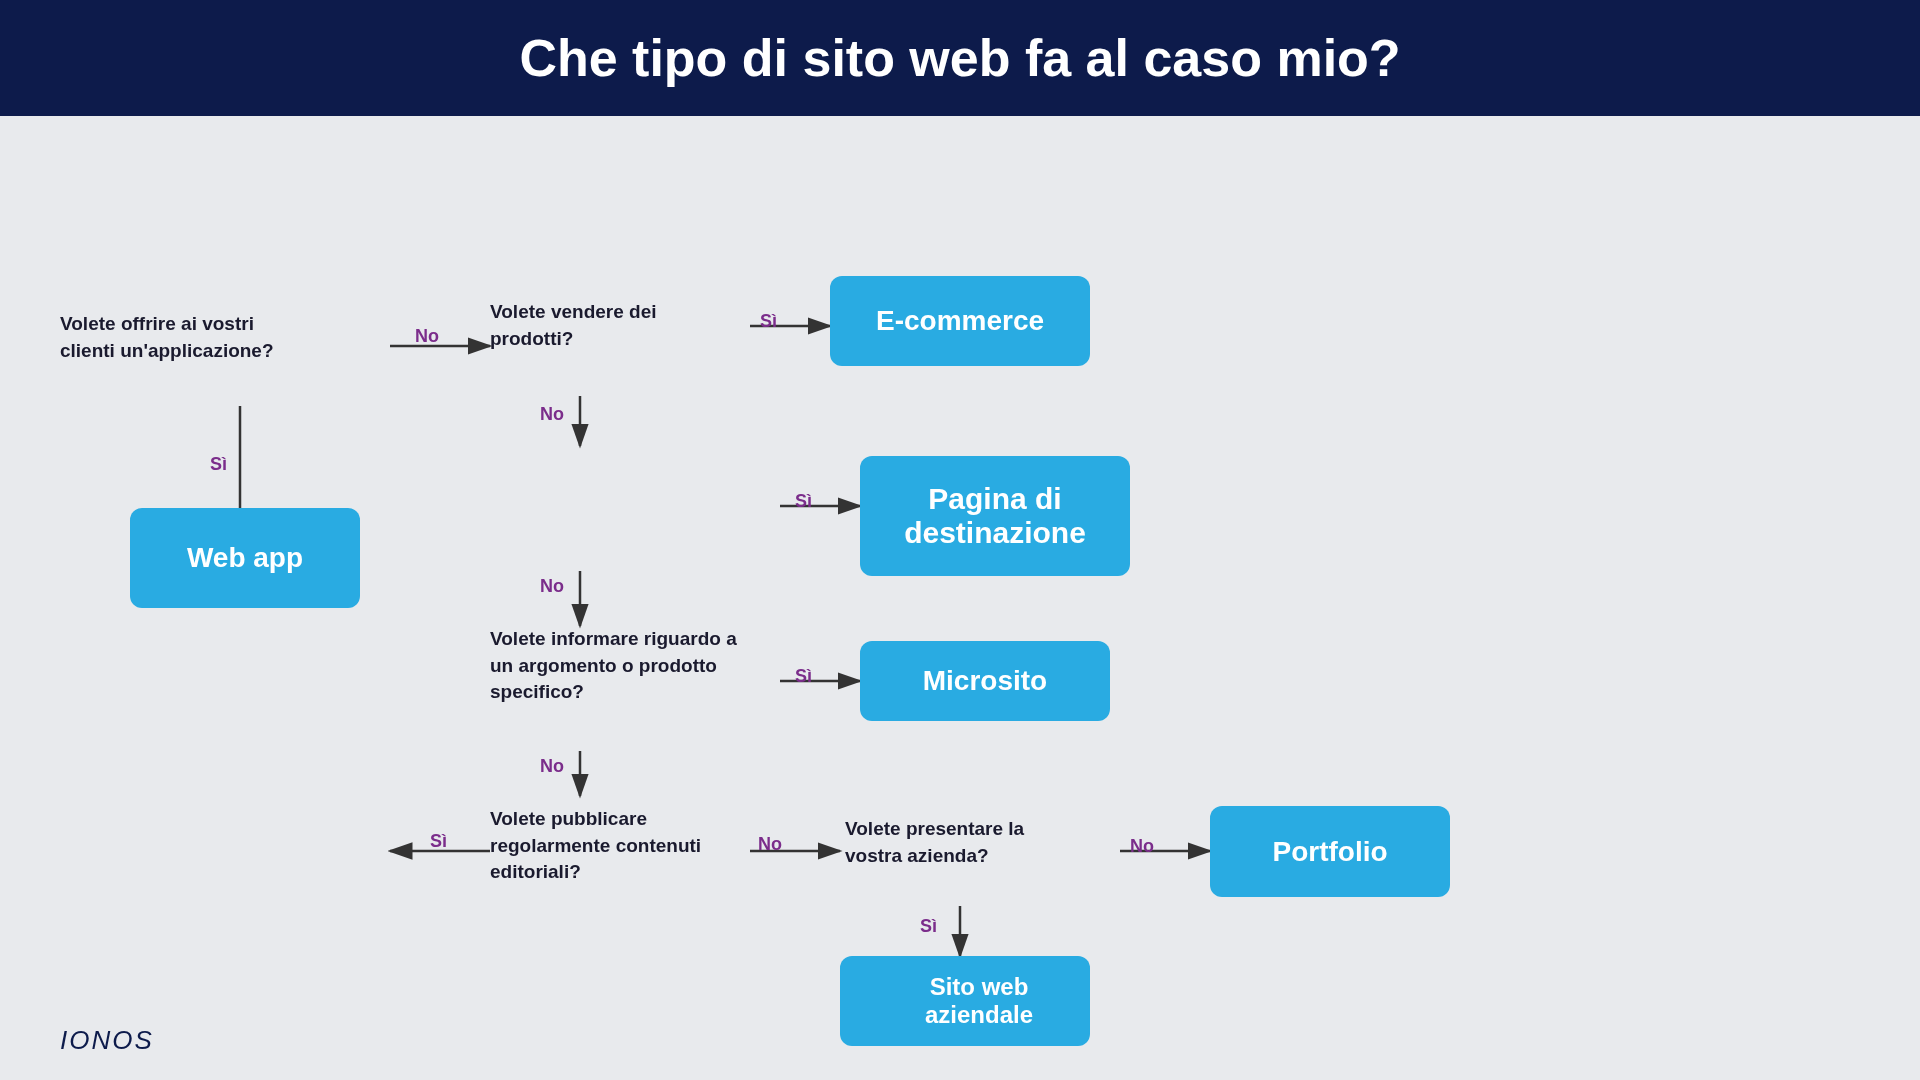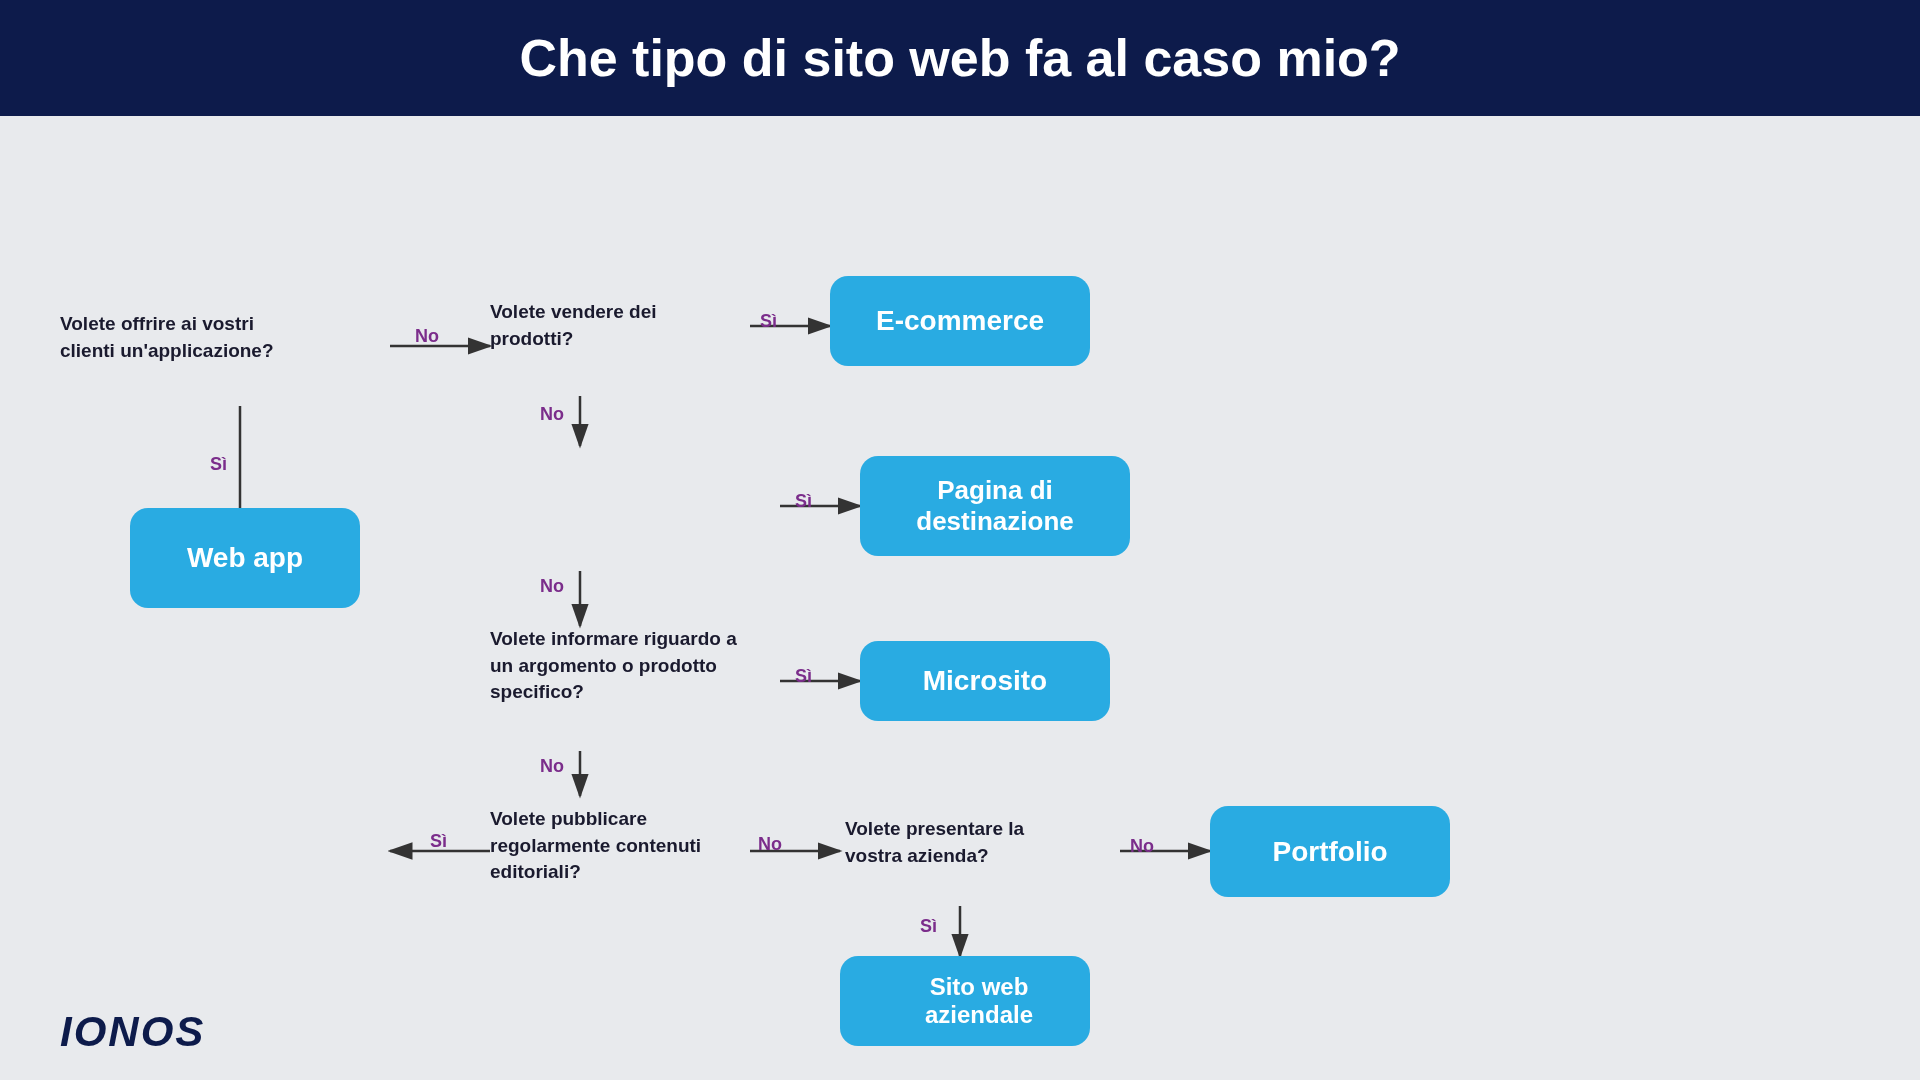--- a/index.html
+++ b/index.html
@@ -23,21 +23,21 @@
     }
     .main {
       position: relative;
       width: 100%;
       height: calc(1080px - 110px);
     }
     .box {
       position: absolute;
       background: #29abe2;
       color: white;
-      border-radius: 18px;
+      border-radius: 12px;
       display: flex;
       align-items: center;
       justify-content: center;
       text-align: center;
       font-size: 28px;
       font-weight: 600;
       padding: 10px 20px;
     }
     .question {
       position: absolute;
@@ -58,22 +58,22 @@
       position: absolute;
       top: 0; left: 0;
       width: 100%;
       height: 100%;
       pointer-events: none;
     }
     .logo {
       position: absolute;
       bottom: 30px;
       left: 60px;
-      font-size: 42px;
-      font-weight: 700;
+      font-size: 26px;
+      font-weight: 400;
       color: #0d1b4b;
       letter-spacing: 2px;
     }
     .logo span {
       font-style: italic;
     }
   </style>
 </head>
 <body>
 
@@ -137,21 +137,21 @@
 
   <div class="box" style="left:830px; top:160px; width:260px; height:90px;">
     <span>E-commerce</span>
   </div>
 
 
   <div class="label" style="left:795px; top:375px;">Sì</div>
 
   <div class="label" style="left:540px; top:460px;">No</div>
 
-  <div class="box" style="left:860px; top:340px; width:270px; height:100px; font-size:26px;">
+  <div class="box" style="left:860px; top:340px; width:270px; height:120px; font-size:30px;">
     <span>Pagina di destinazione</span>
   </div>
 
   <div class="question" style="left:490px; top:510px; max-width:270px;">
     <span>Volete informare riguardo a un argomento o prodotto specifico?</span>
   </div>
 
   <div class="label" style="left:795px; top:550px;">Sì</div>
 
   <div class="label" style="left:540px; top:640px;">No</div>

